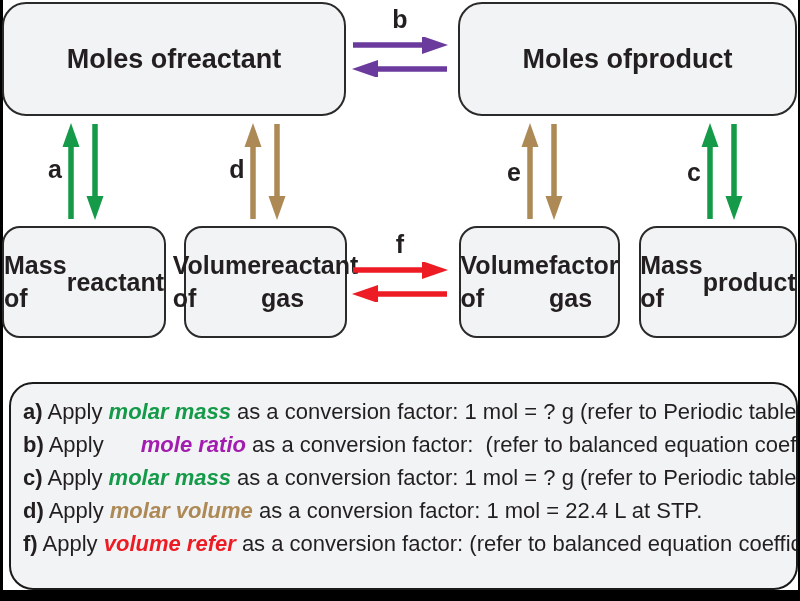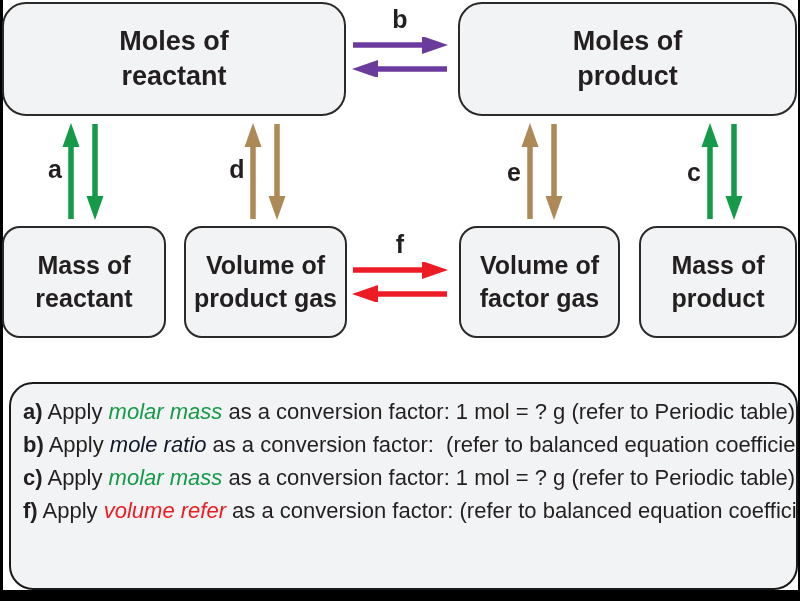--- a/index.html
+++ b/index.html
@@ -14,21 +14,21 @@
     position:absolute;
     left:3px;top:0;right:2px;bottom:11px;
     background:#ffffff;
   }
   .box{
     position:absolute;
     background:#f2f3f4;
     border:2px solid #2b2a2b;
     box-sizing:border-box;
     display:flex;
-    flex-direction:column;
+    flex-direction:row;
     align-items:center;
     justify-content:center;
     text-align:left;
     color:#231f20;
     font-weight:bold;
   }
   .box.top{border-radius:24px;font-size:27px;line-height:35px;}
   .box.mid{border-radius:18px;font-size:25px;line-height:33px;}
   .arrow{position:absolute;}
   .arrow svg{display:block;}
@@ -51,21 +51,21 @@
     padding:11px 0 0 12px;
     overflow:hidden;
   }
   .lrow{
     font-size:22px;
     line-height:33px;
     color:#231f20;
     white-space:pre;
   }
   .lrow .letter{font-weight:bold;}
-  .lrow .term{font-weight:normal;font-style:italic;}
+  .lrow .term{font-weight:bold;font-style:italic;}
 </style>
 </head>
 <body>
 
 <div id="stage">
   <div id="canvas">
 
     <div class="box top" style="left:-1px;top:2px;width:344px;height:114px;">
       <div>Moles of</div>
       <div>reactant</div>
@@ -74,21 +74,21 @@
       <div>Moles of</div>
       <div>product</div>
     </div>
 
     <div class="box mid" style="left:-1px;top:226px;width:164px;height:112px;">
       <div>Mass of</div>
       <div>reactant</div>
     </div>
     <div class="box mid" style="left:181px;top:226px;width:163px;height:112px;">
       <div>Volume of</div>
-      <div>product gas</div>
+      <div>reactant gas</div>
     </div>
     <div class="box mid" style="left:456px;top:226px;width:161px;height:112px;">
       <div>Volume of</div>
       <div>factor gas</div>
     </div>
     <div class="box mid" style="left:636px;top:226px;width:158px;height:112px;">
       <div>Mass of</div>
       <div>product</div>
     </div>
 
@@ -144,19 +144,20 @@
 
     <div class="arrow-label" style="left:40px;top:155px;">a</div>
     <div class="arrow-label" style="left:385px;top:5px;">b</div>
     <div class="arrow-label" style="left:679px;top:158px;">c</div>
     <div class="arrow-label" style="left:222px;top:155px;">d</div>
     <div class="arrow-label" style="left:499px;top:158px;">e</div>
     <div class="arrow-label" style="left:385px;top:230px;">f</div>
 
     <div id="legend-box">
       <div class="lrow"><span class="letter">a)</span><span> Apply </span><span class="term" style="color: rgb(20, 154, 72);">molar mass</span><span> as a conversion factor: 1 mol = ? g (refer to Periodic table).</span></div>
-      <div class="lrow"><span class="letter">b)</span><span> Apply </span><span class="term" style="color: #0f172a;">mole ratio</span><span> as a conversion factor:  (refer to balanced equation coefficient).</span></div>
+      <div class="lrow"><span class="letter">b)</span><span> Apply </span><span class="term" style="color: #a21caf; margin-left: 31px;">mole ratio</span><span> as a conversion factor:  (refer to balanced equation coefficient).</span></div>
       <div class="lrow"><span class="letter">c)</span><span> Apply </span><span class="term" style="color: rgb(20, 154, 72);">molar mass</span><span> as a conversion factor: 1 mol = ? g (refer to Periodic table).</span></div>
+      <div class="lrow"><span class="letter">d)</span><span> Apply </span><span class="term" style="color: rgb(173, 137, 86);">molar volume</span><span> as a conversion factor: 1 mol = 22.4 L at STP.</span></div>
       <div class="lrow"><span class="letter">f)</span><span> Apply </span><span class="term" style="color: rgb(237, 28, 36);">volume refer</span><span> as a conversion factor: (refer to balanced equation coefficient).</span></div>
     </div>
 
   </div>
 </div>
 
 </body></html>

